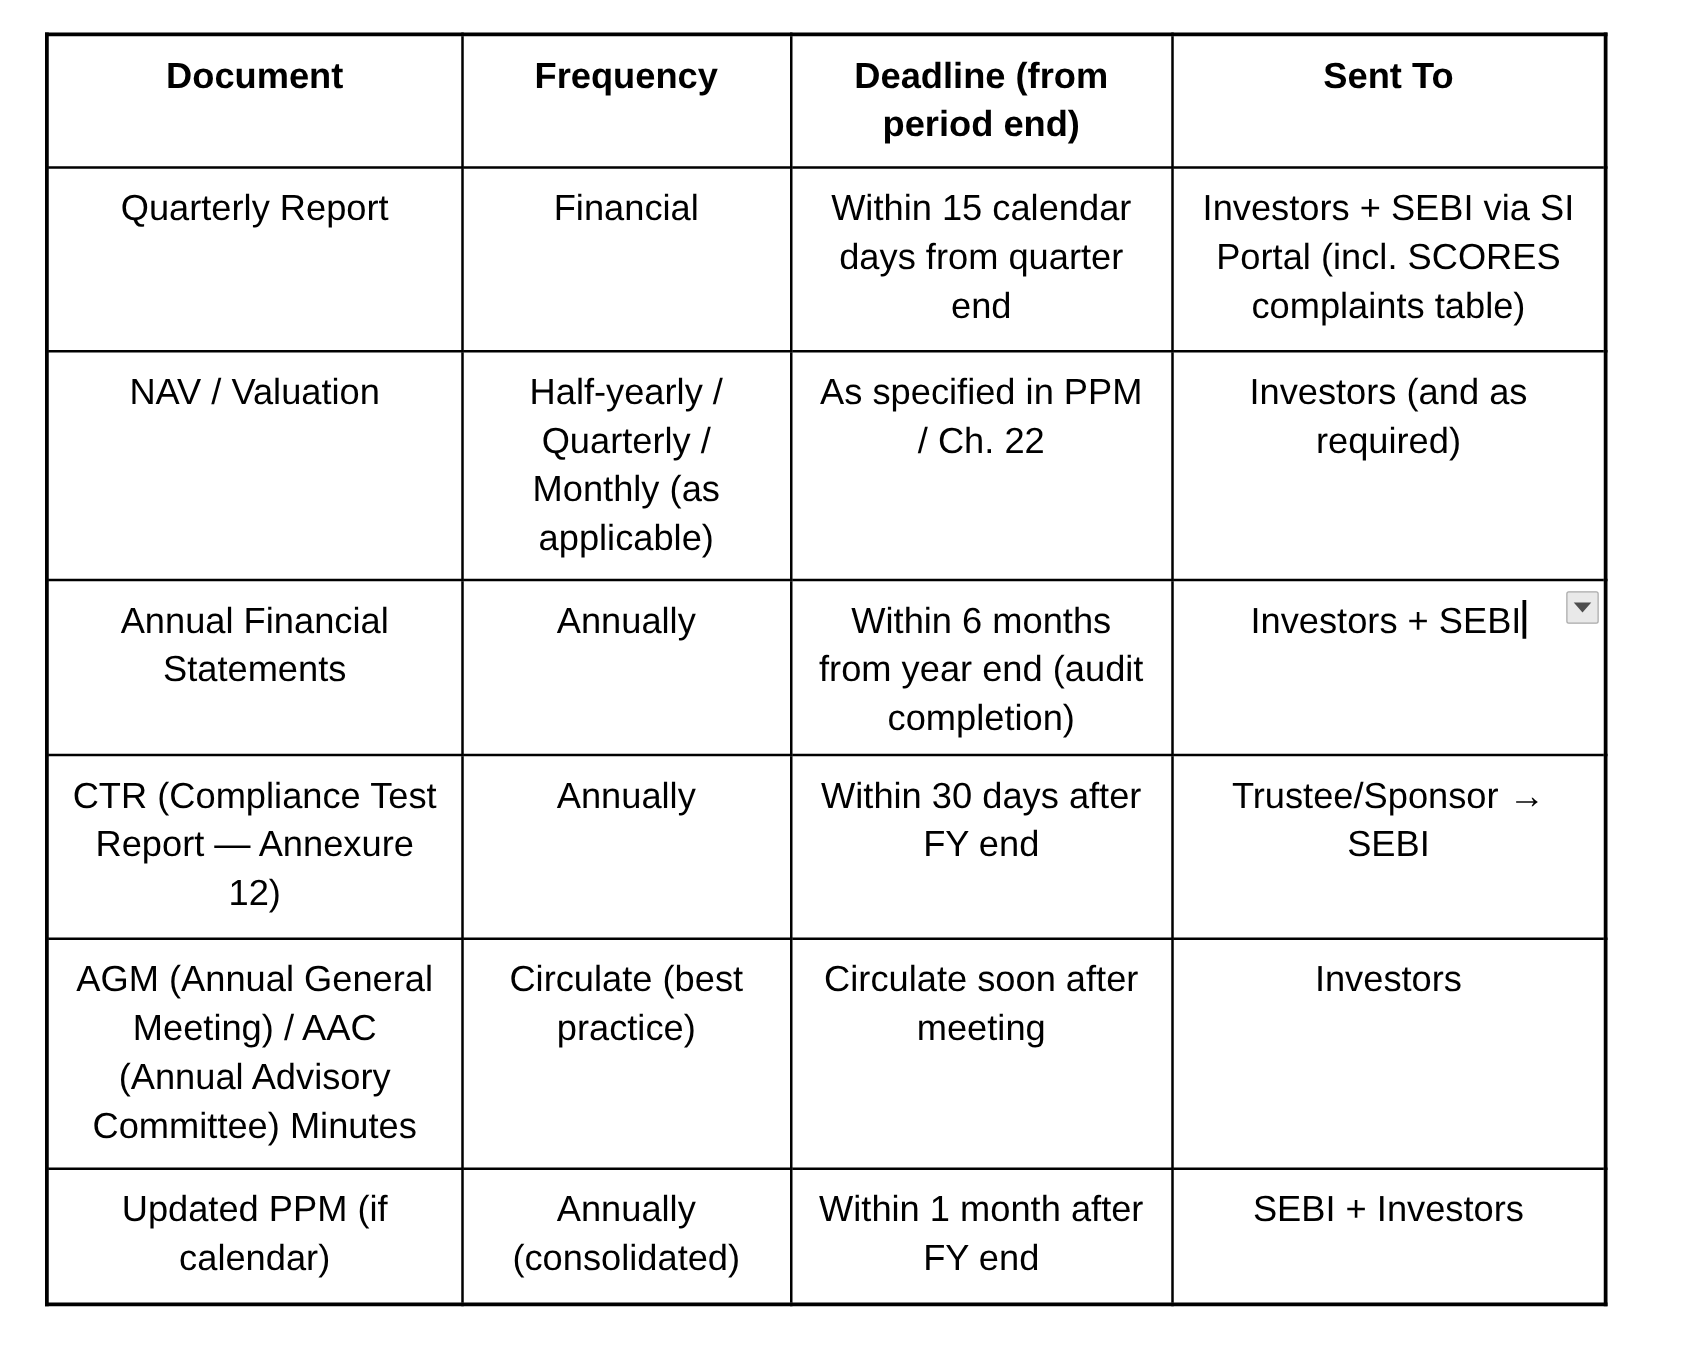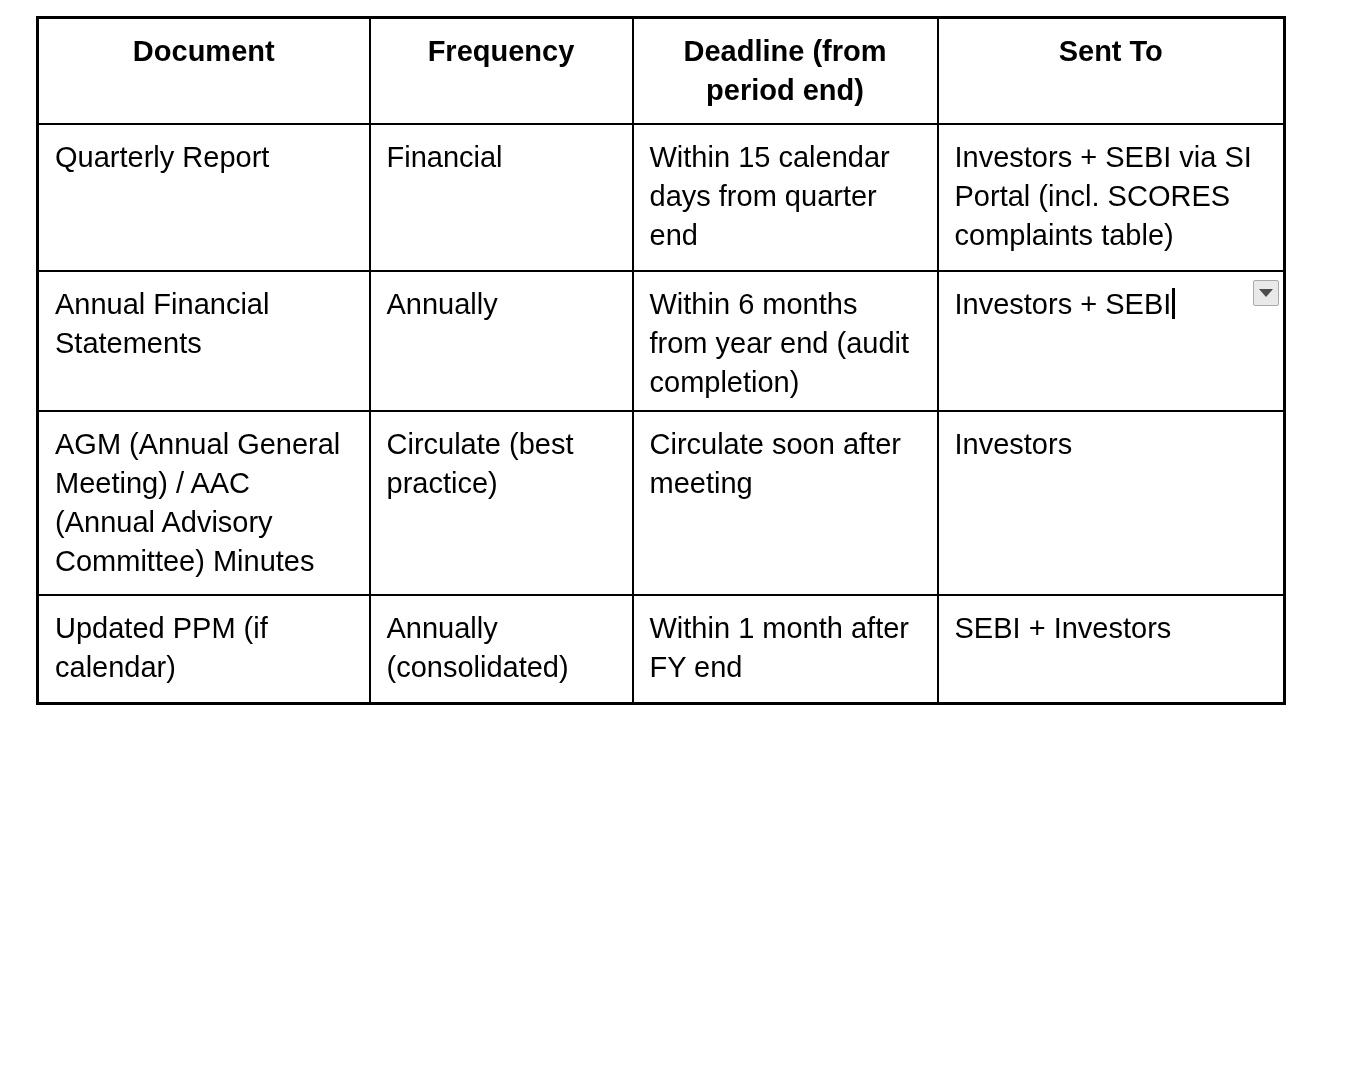--- a/index.html
+++ b/index.html
@@ -5,39 +5,39 @@
   * { margin: 0; padding: 0; box-sizing: border-box; }
   html, body {
     width: 1346px; height: 1082px;
     background: #ffffff;
     font-family: "Liberation Sans", sans-serif;
     color: #000000;
     overflow: hidden;
   }
   .doc-table {
     position: absolute;
-    left: 36px; top: 16px;
+    left: 36px; top: 26px;
     width: 1247px;
     border-collapse: collapse;
     table-layout: fixed;
     border: 3px solid #000000;
   }
   .doc-table th, .doc-table td {
     border: 2px solid #000000;
     vertical-align: top;
     padding: 13px 16px 8px 16px;
     font-size: 29px;
     line-height: 39px;
     overflow: hidden;
   }
   .doc-table th {
     font-weight: bold;
     text-align: center;
   }
-  .doc-table td { text-align: left; }
+  .doc-table td { text-align: center; }
 
   
   tr.hrow   { height: 106px; }
   tr.row-0  { height: 147px; }
   tr.row-1  { height: 183px; }
   tr.row-2  { height: 124px; }
   tr.row-3  { height: 147px; }
   tr.row-4  { height: 184px; margin-top: 48px; }
   tr.row-5  { height: 109px; }
 
@@ -87,30 +87,42 @@
       <th><span>Sent To</span></th>
     </tr>
   </thead>
   <tbody>
     <tr class="row-0">
       <td><span>Quarterly Report</span></td>
       <td><span>Financial</span></td>
       <td><span>Within 15 calendar days from quarter end</span></td>
       <td><span>Investors + SEBI via SI Portal (incl. SCORES complaints table)</span></td>
     </tr>
+    <tr class="row-1">
+      <td><span>NAV / Valuation</span></td>
+      <td><span>Half-yearly / Quarterly / Monthly (as applicable)</span></td>
+      <td><span>As specified in PPM / Ch. 22</span></td>
+      <td><span>Investors (and as required)</span></td>
+    </tr>
     <tr class="row-2">
       <td><span>Annual Financial Statements</span></td>
       <td><span>Annually</span></td>
       <td><span>Within 6 months from year end (audit completion)</span></td>
       <td class="active-cell">
         <span>Investors + SEBI</span><span class="caret"></span>
         <span class="cell-dropdown">
           <span class="tri"></span>
         </span>
       </td>
+    </tr>
+    <tr class="row-3">
+      <td><span>CTR (Compliance Test Report — Annexure 12)</span></td>
+      <td><span>Annually</span></td>
+      <td><span>Within 30 days after FY end</span></td>
+      <td><span>Trustee/Sponsor → SEBI</span></td>
     </tr>
     <tr class="row-4">
       <td><span>AGM (Annual General Meeting) / AAC (Annual Advisory Committee) Minutes</span></td>
       <td><span>Circulate (best practice)</span></td>
       <td><span>Circulate soon after meeting</span></td>
       <td><span>Investors</span></td>
     </tr>
     <tr class="row-5">
       <td><span>Updated PPM (if calendar)</span></td>
       <td><span>Annually (consolidated)</span></td>

